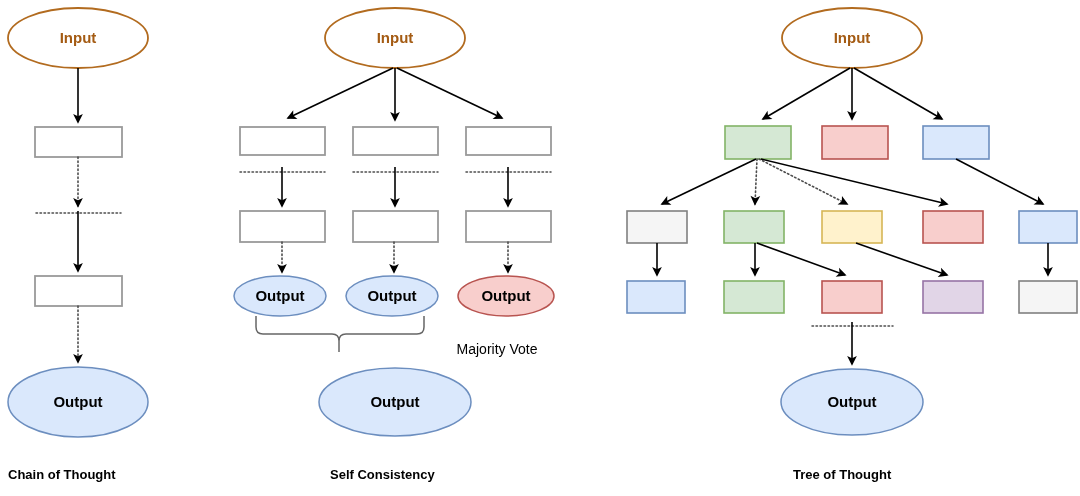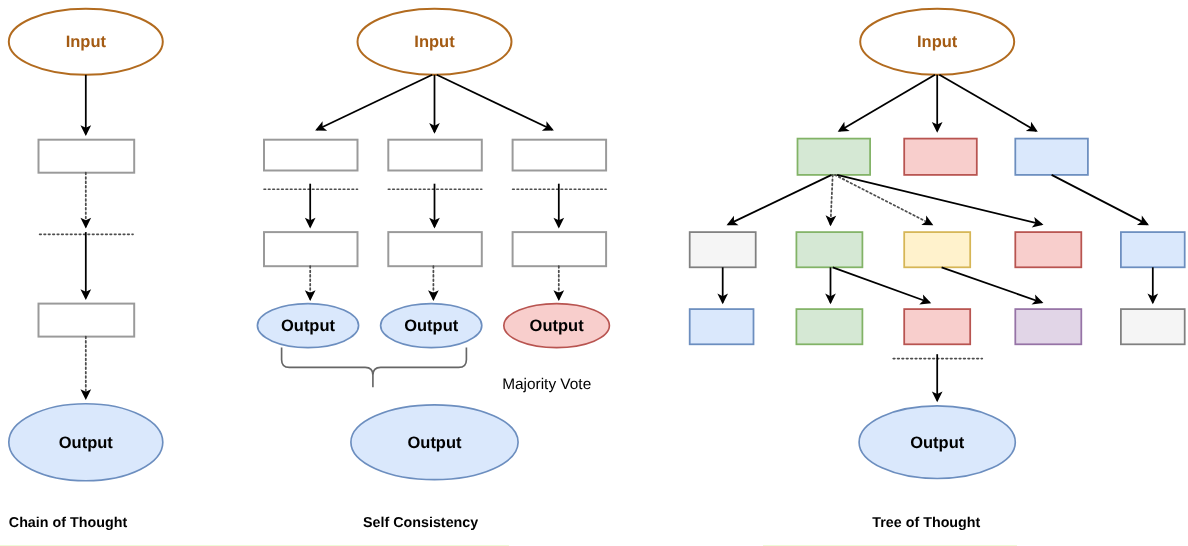--- a/index.html
+++ b/index.html
@@ -10,21 +10,21 @@
   body {
     width: 1080px;
     height: 496px;
     overflow: hidden;
     font-family: "Liberation Sans", sans-serif;
   }
   #diagram-root {
     position: relative;
     width: 1080px;
     height: 496px;
-    background: #bef264;
+    background: #15803d;
   }
   svg.diagram-canvas {
     position: absolute;
     left: 0;
     top: 0;
     width: 1080px;
     height: 496px;
     display: block;
   }
   .node-text {

